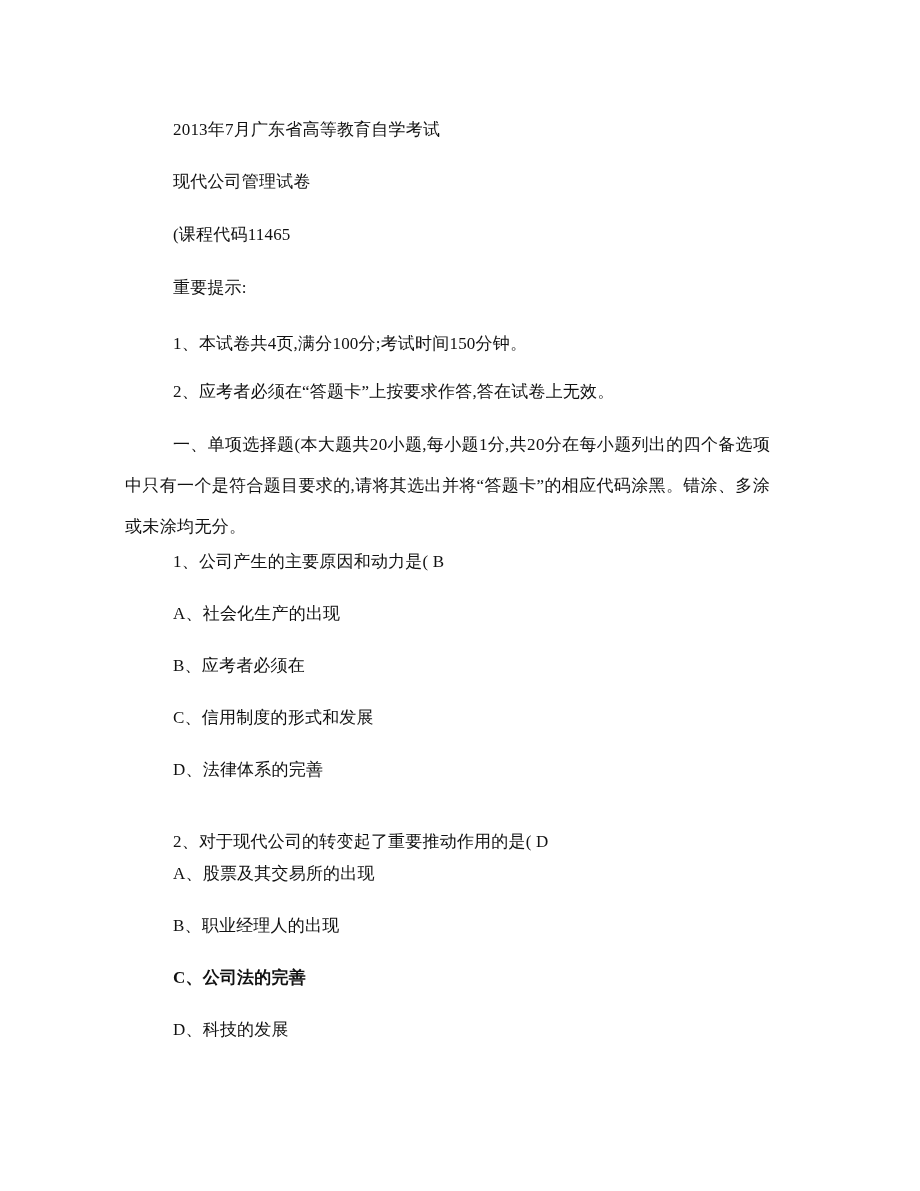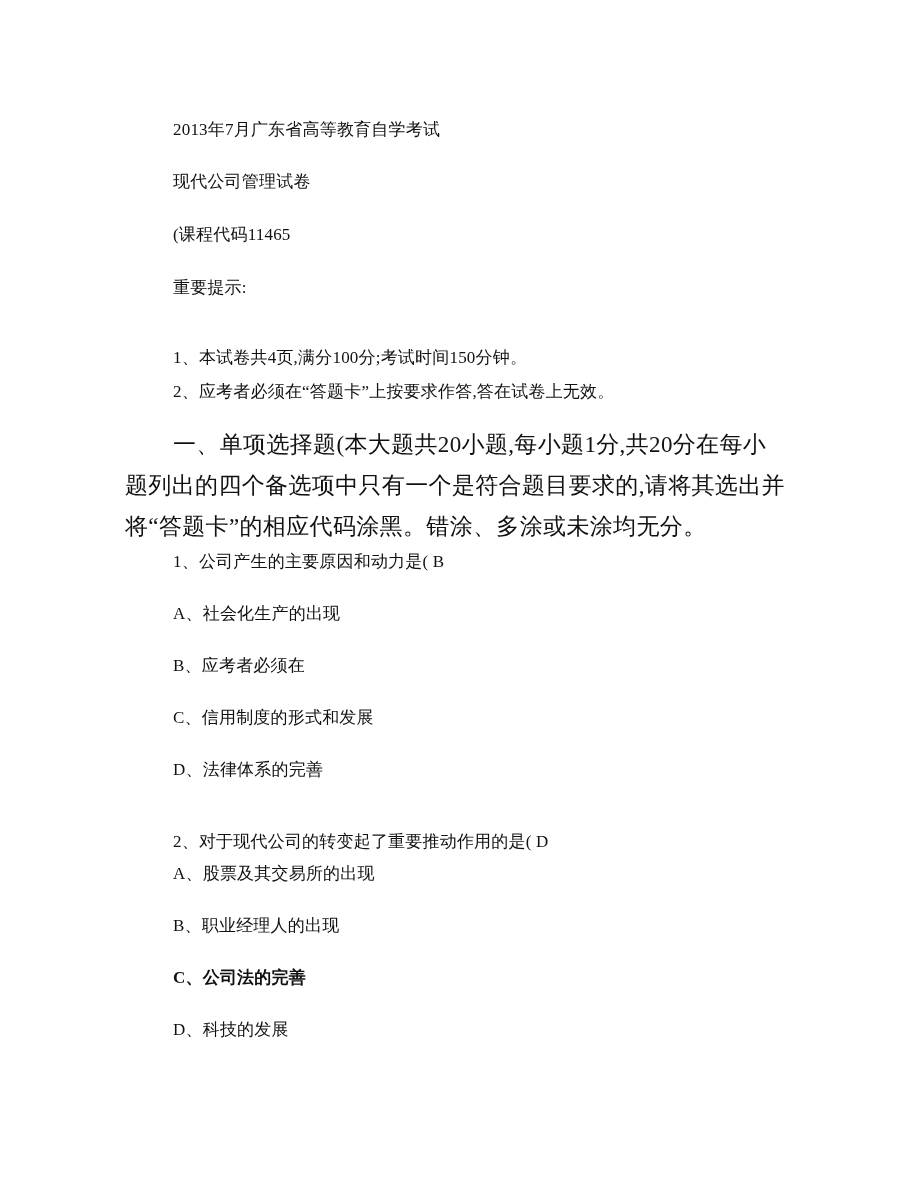--- a/index.html
+++ b/index.html
@@ -27,37 +27,37 @@
       left: 173px;
       font-size: 17px;
       line-height: 20px;
       white-space: nowrap;
       letter-spacing: 0.2px;
     }
     .para {
       position: absolute;
       left: 125px;
       width: 660px;
-      font-size: 23px;
+      font-size: 17px;
       line-height: 41px;
       text-indent: 48px;
       letter-spacing: 0.35px;
     }
   </style>
 </head>
 <body>
 
 <div class="page">
 
   <div class="line" style="top:120px;">2013年7月广东省高等教育自学考试</div>
   <div class="line" style="top:172px;">现代公司管理试卷</div>
   <div class="line" style="top:225px;">(课程代码11465</div>
 
   <div class="line" style="top:278px;">重要提示:</div>
-  <div class="line" style="top:348px;">1、本试卷共4页,满分100分;考试时间150分钟。</div>
+  <div class="line" style="top:334px;">1、本试卷共4页,满分100分;考试时间150分钟。</div>
   <div class="line" style="top:382px;">2、应考者必须在“答题卡”上按要求作答,答在试卷上无效。</div>
 
   <div class="para" style="top:424px;">一、单项选择题(本大题共20小题,每小题1分,共20分在每小题列出的四个备选项中只有一个是符合题目要求的,请将其选出并将“答题卡”的相应代码涂黑。错涂、多涂或未涂均无分。</div>
 
   <div class="line" style="top:552px;">1、公司产生的主要原因和动力是( B</div>
   <div class="line" style="top:604px;">A、社会化生产的出现</div>
   <div class="line" style="top:656px;">B、应考者必须在</div>
   <div class="line" style="top:708px;">C、信用制度的形式和发展</div>
   <div class="line" style="top:760px;">D、法律体系的完善</div>
 

